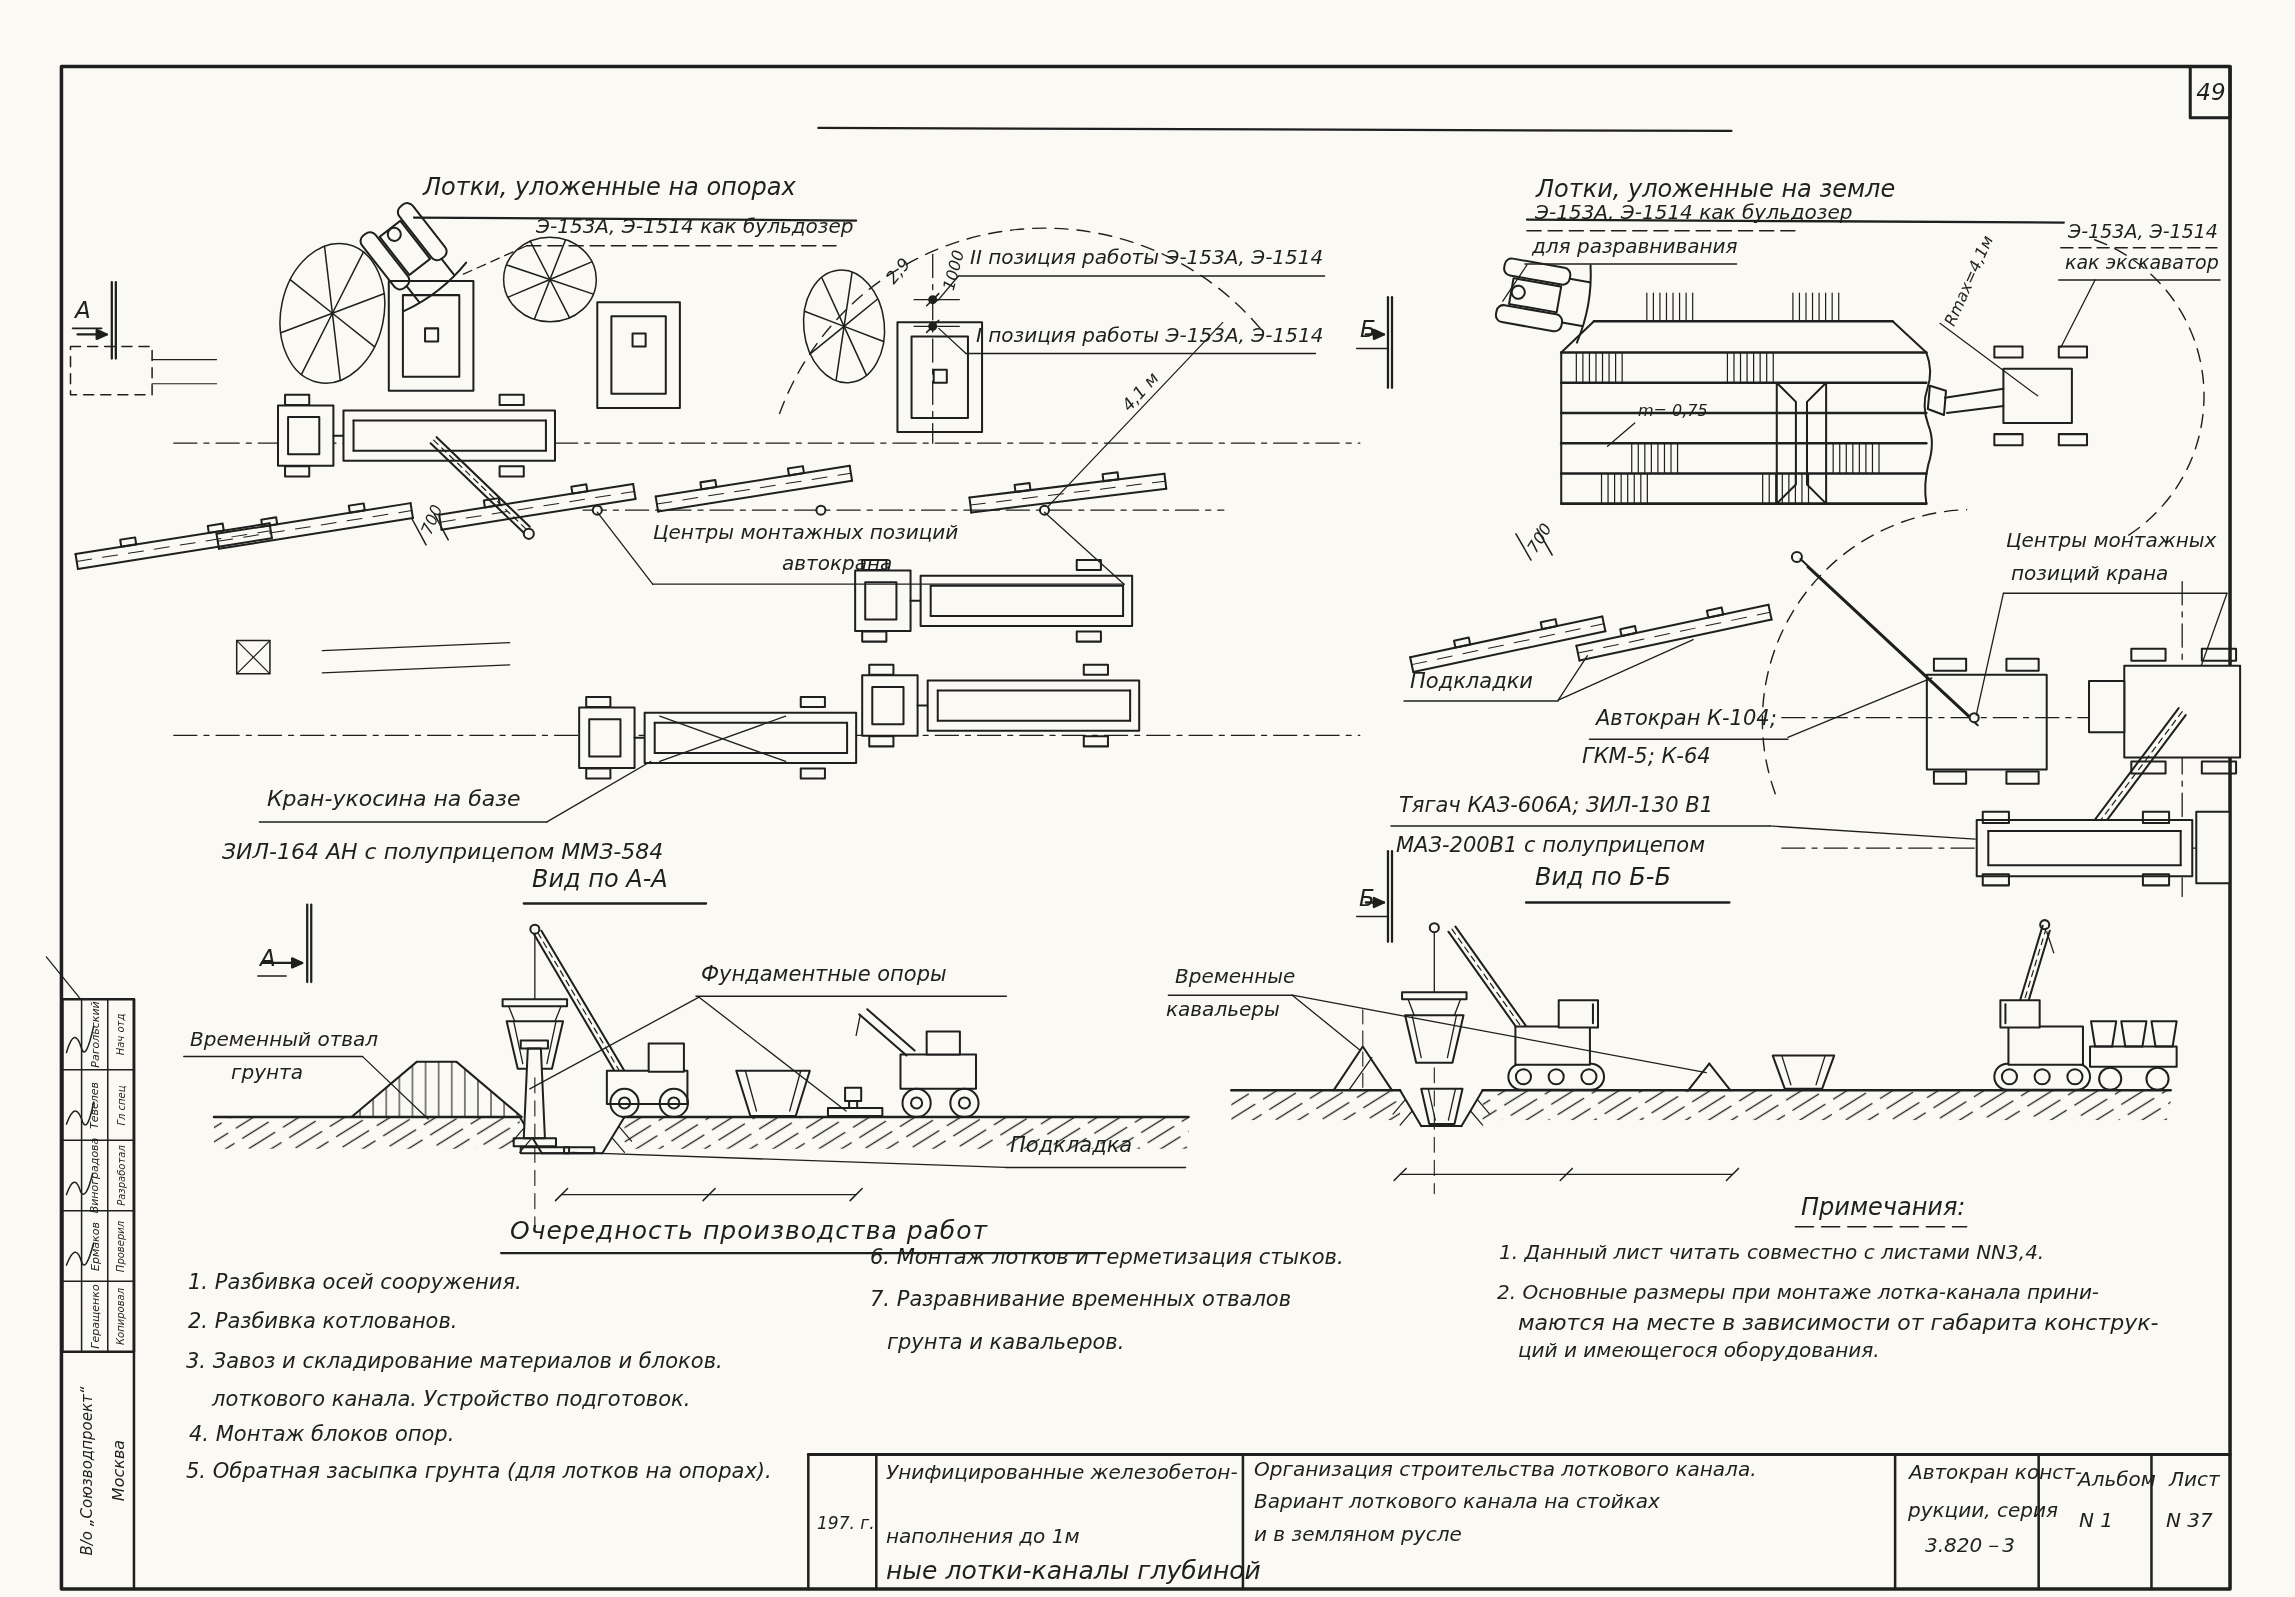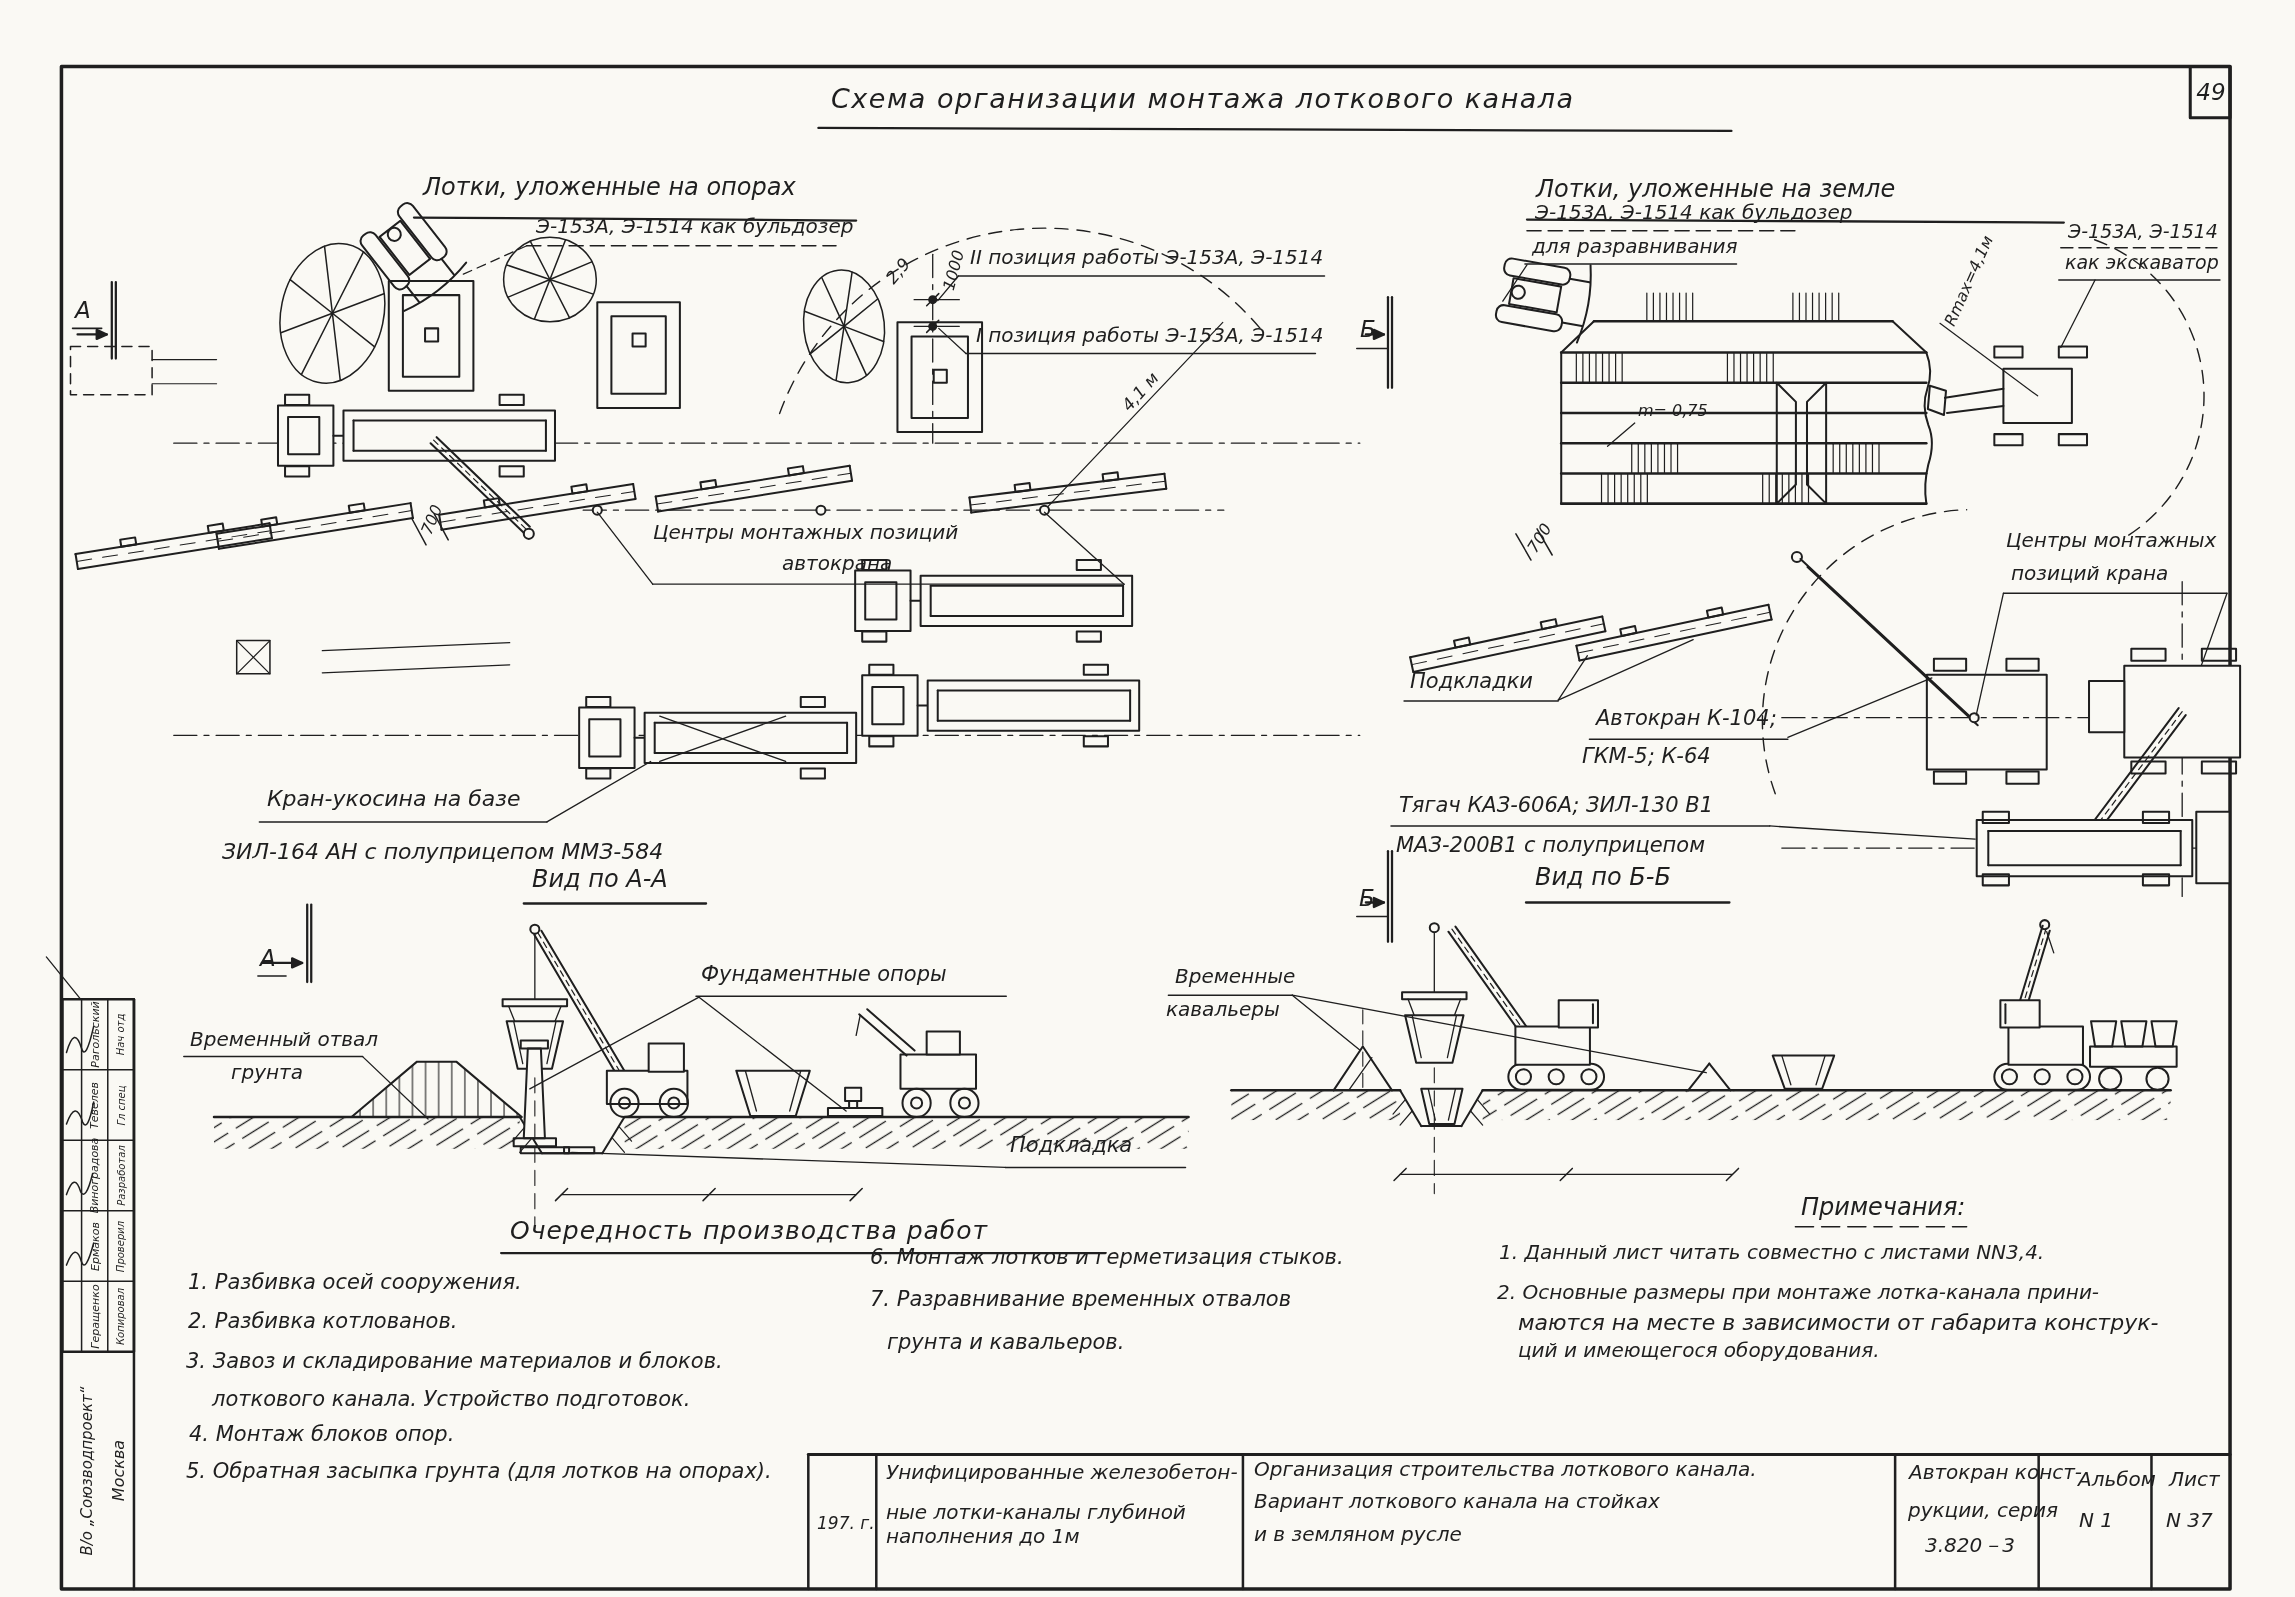--- a/index.html
+++ b/index.html
@@ -515,21 +515,20 @@
       <path d="M132,2232 q18,-50 32,-4 q10,22 22,-40"></path>
       <path d="M132,2372 q16,-46 28,-6 q10,20 24,-36"></path>
       <path d="M132,2512 q18,-48 30,-6 q8,22 24,-38"></path>
     </g>
   </g>
 </g>
 </svg>
 
 <div class="pagebox" style="left:2191px;top:66px;width:40px;height:51px;font-size:23px;">49</div>
 
-<div class="lbl" style="left:831px;top:85px;font-size:27px;letter-spacing:1.5px;">Схема   организации    монтажа   лоткового  канала</div>
 <div class="lbl" style="left:423px;top:175px;font-size:24px;">Лотки, уложенные   на   опорах</div>
 <div class="lbl" style="left:1536px;top:177px;font-size:24px;">Лотки, уложенные    на   земле</div>
 
 <div class="lbl" style="left:536px;top:216px;font-size:20px;">Э-153А, Э-1514 как бульдозер</div>
 <div class="lbl" style="left:970px;top:247px;font-size:20px;">II позиция  работы  Э-153А, Э-1514</div>
 <div class="lbl" style="left:976px;top:325px;font-size:20px;">I позиция  работы  Э-153А, Э-1514</div>
 <div class="lbl r" style="left:883px;top:276px;font-size:17px;transform:rotate(-50deg);">2,9</div>
 <div class="lbl r" style="left:941px;top:288px;font-size:16px;transform:rotate(-75deg);">1000</div>
 <div class="lbl r" style="left:1119px;top:403px;font-size:17px;transform:rotate(-48deg);">4,1 м</div>
 <div class="lbl r" style="left:419px;top:531px;font-size:16px;transform:rotate(-68deg);">700</div>
@@ -578,21 +577,21 @@
 <div class="lbl" style="left:887px;top:1331px;font-size:21px;">грунта    и    кавальеров.</div>
 
 <div class="lbl" style="left:1801px;top:1195px;font-size:24px;">Примечания:</div>
 <div class="lbl" style="left:1499px;top:1242px;font-size:20px;">1.  Данный  лист   читать  совместно  с  листами  NN3,4.</div>
 <div class="lbl" style="left:1497px;top:1282px;font-size:20px;">2. Основные  размеры  при  монтаже  лотка-канала  прини-</div>
 <div class="lbl" style="left:1518px;top:1311px;font-size:22px;">маются  на  месте  в  зависимости  от  габарита  конструк-</div>
 <div class="lbl" style="left:1518px;top:1340px;font-size:20px;">ций  и  имеющегося  оборудования.</div>
 
 <div class="lbl" style="left:817px;top:1515px;font-size:17px;">197. г.</div>
 <div class="lbl" style="left:886px;top:1462px;font-size:20px;text-align:center;">Унифицированные  железобетон-</div>
-<div class="lbl" style="left:886px;top:1502px;font-size:20px;">ные  лотки-каналы  глубиной</div>
+<div class="lbl" style="left:886px;top:1558px;font-size:25px;">ные  лотки-каналы  глубиной</div>
 <div class="lbl" style="left:886px;top:1526px;font-size:20px;">наполнения   до 1м</div>
 <div class="lbl" style="left:1254px;top:1459px;font-size:20px;">Организация строительства лоткового канала.</div>
 <div class="lbl" style="left:1254px;top:1491px;font-size:20px;">Вариант  лоткового  канала  на  стойках</div>
 <div class="lbl" style="left:1254px;top:1524px;font-size:20px;">и  в  земляном  русле</div>
 <div class="lbl" style="left:1909px;top:1462px;font-size:20px;">Автокран конст-</div>
 <div class="lbl" style="left:1908px;top:1500px;font-size:20px;">рукции, серия</div>
 <div class="lbl" style="left:1925px;top:1535px;font-size:20px;">3.820－3</div>
 <div class="lbl" style="left:2058px;top:1469px;font-size:20px;margin-left:20px;">Альбом</div>
 <div class="lbl" style="left:2079px;top:1510px;font-size:20px;">N 1</div>
 <div class="lbl" style="left:2169px;top:1469px;font-size:20px;">Лист</div>

